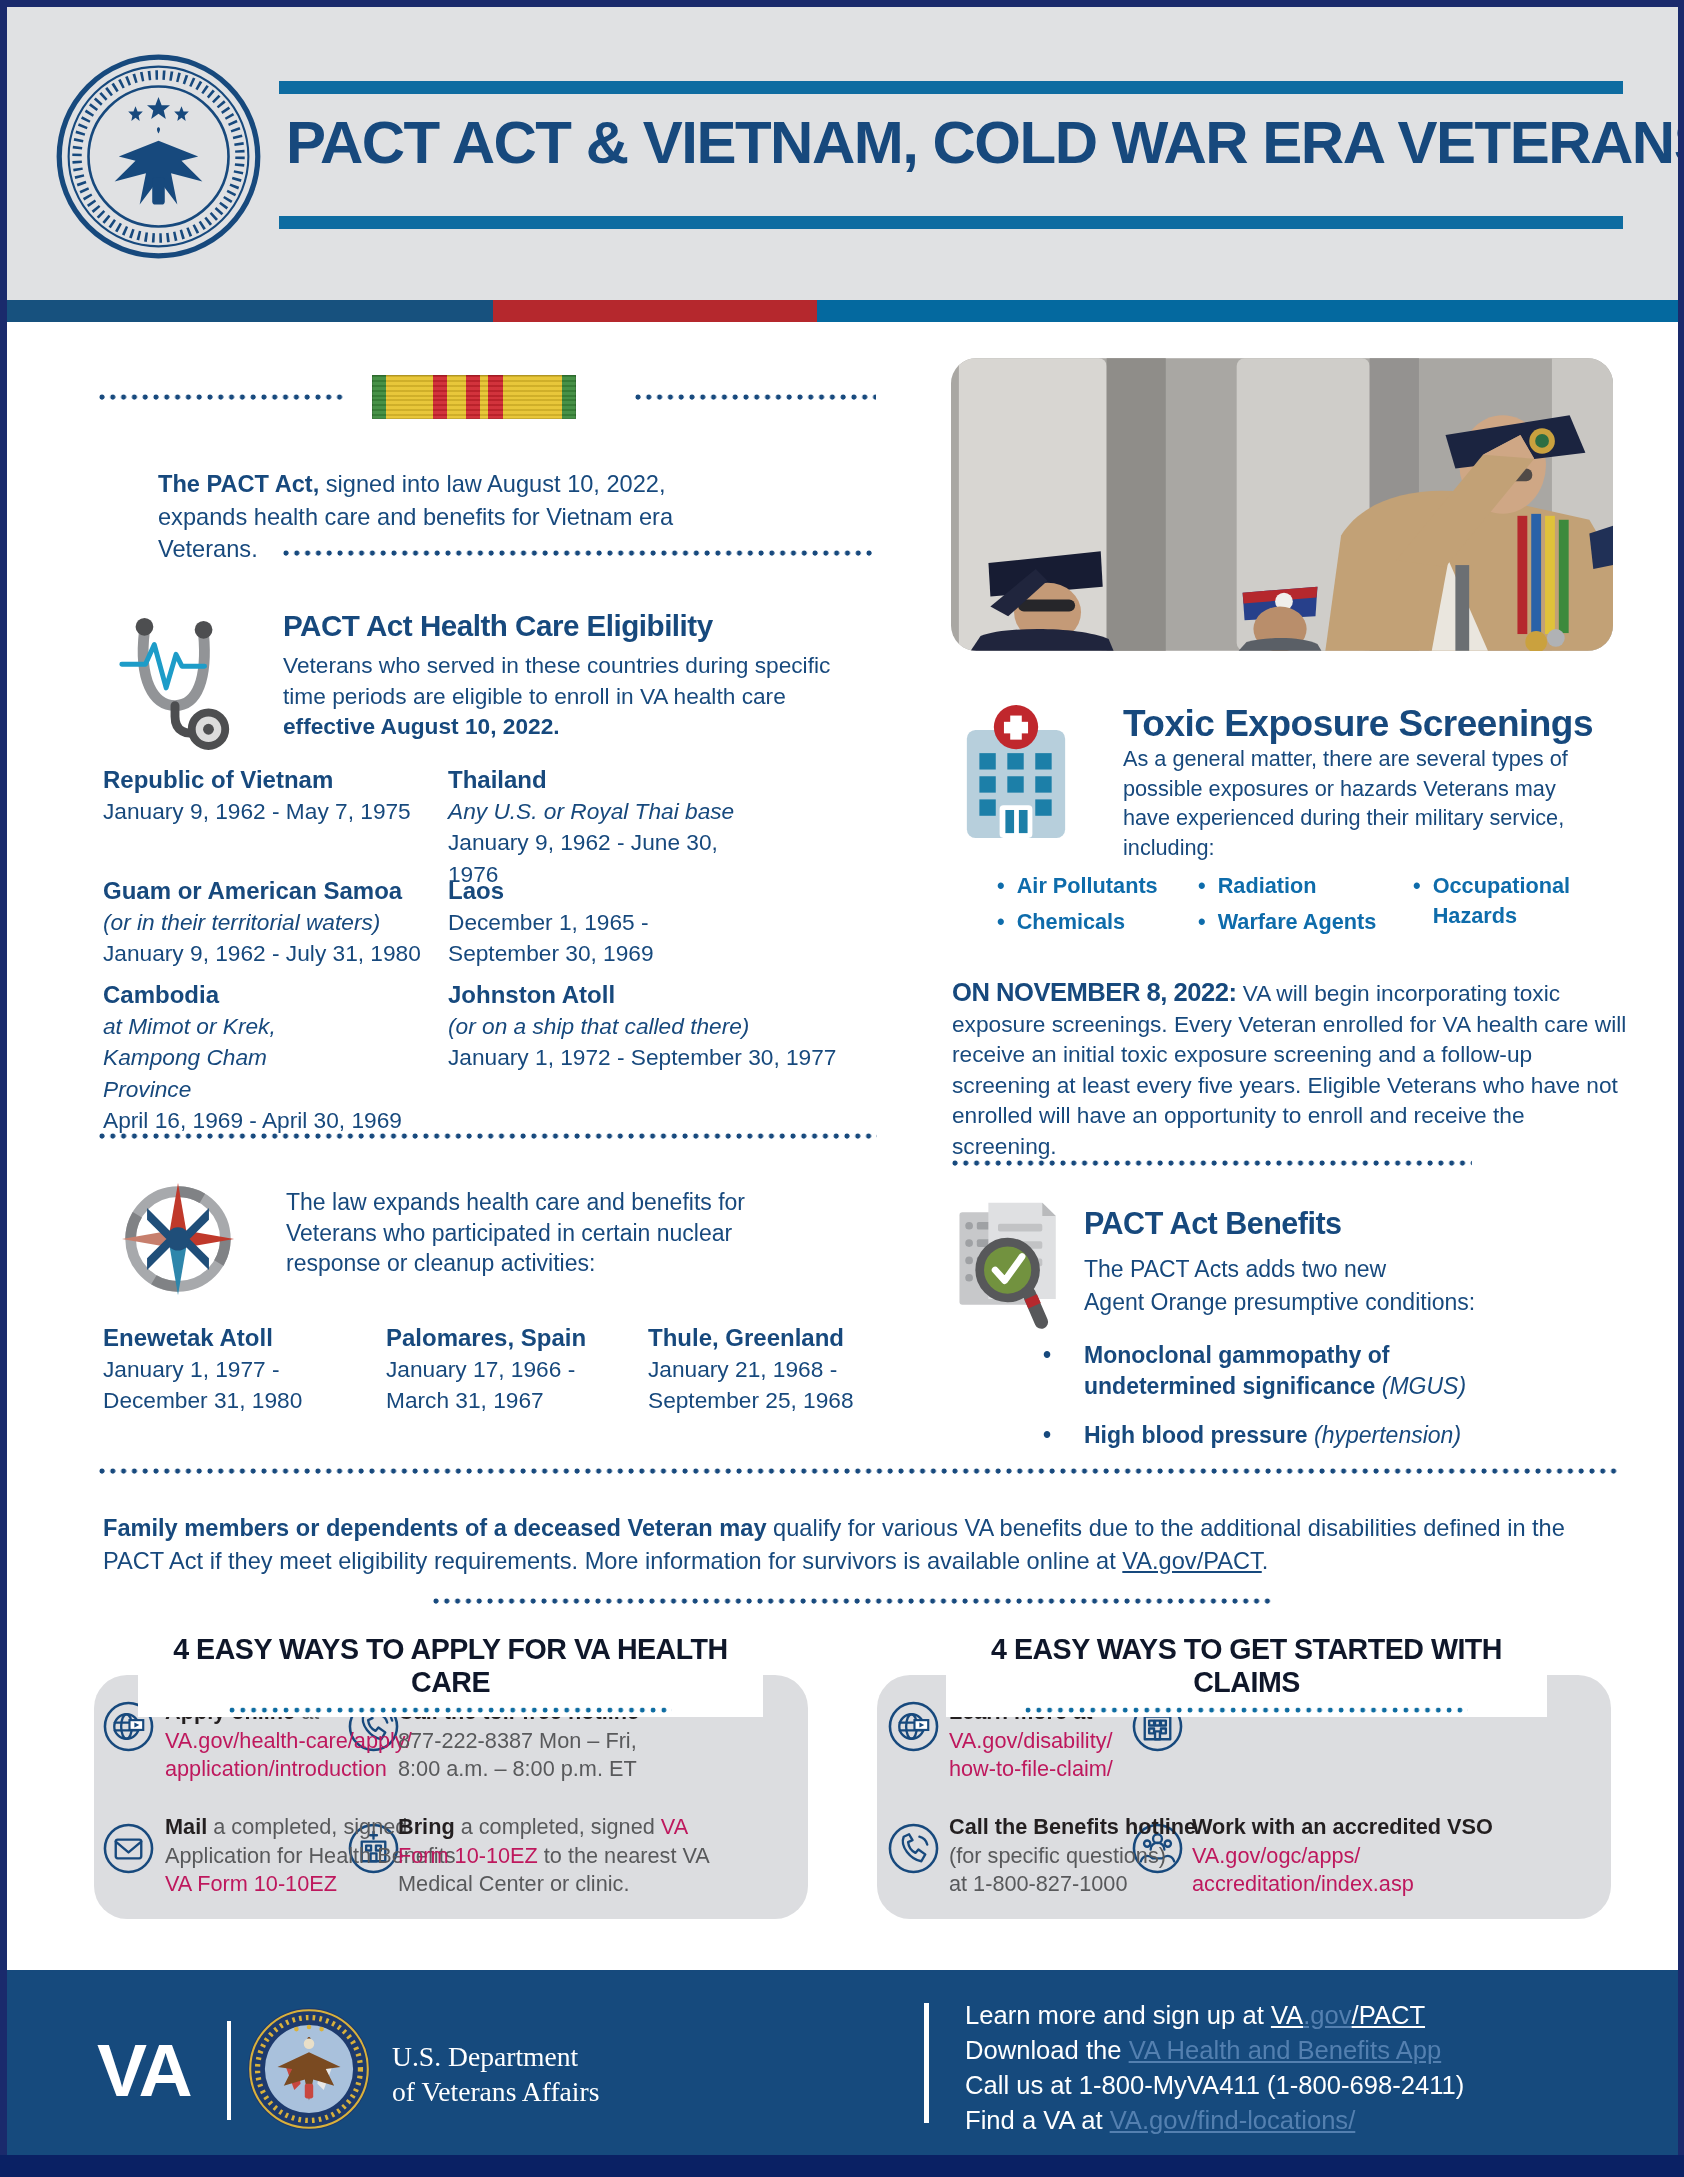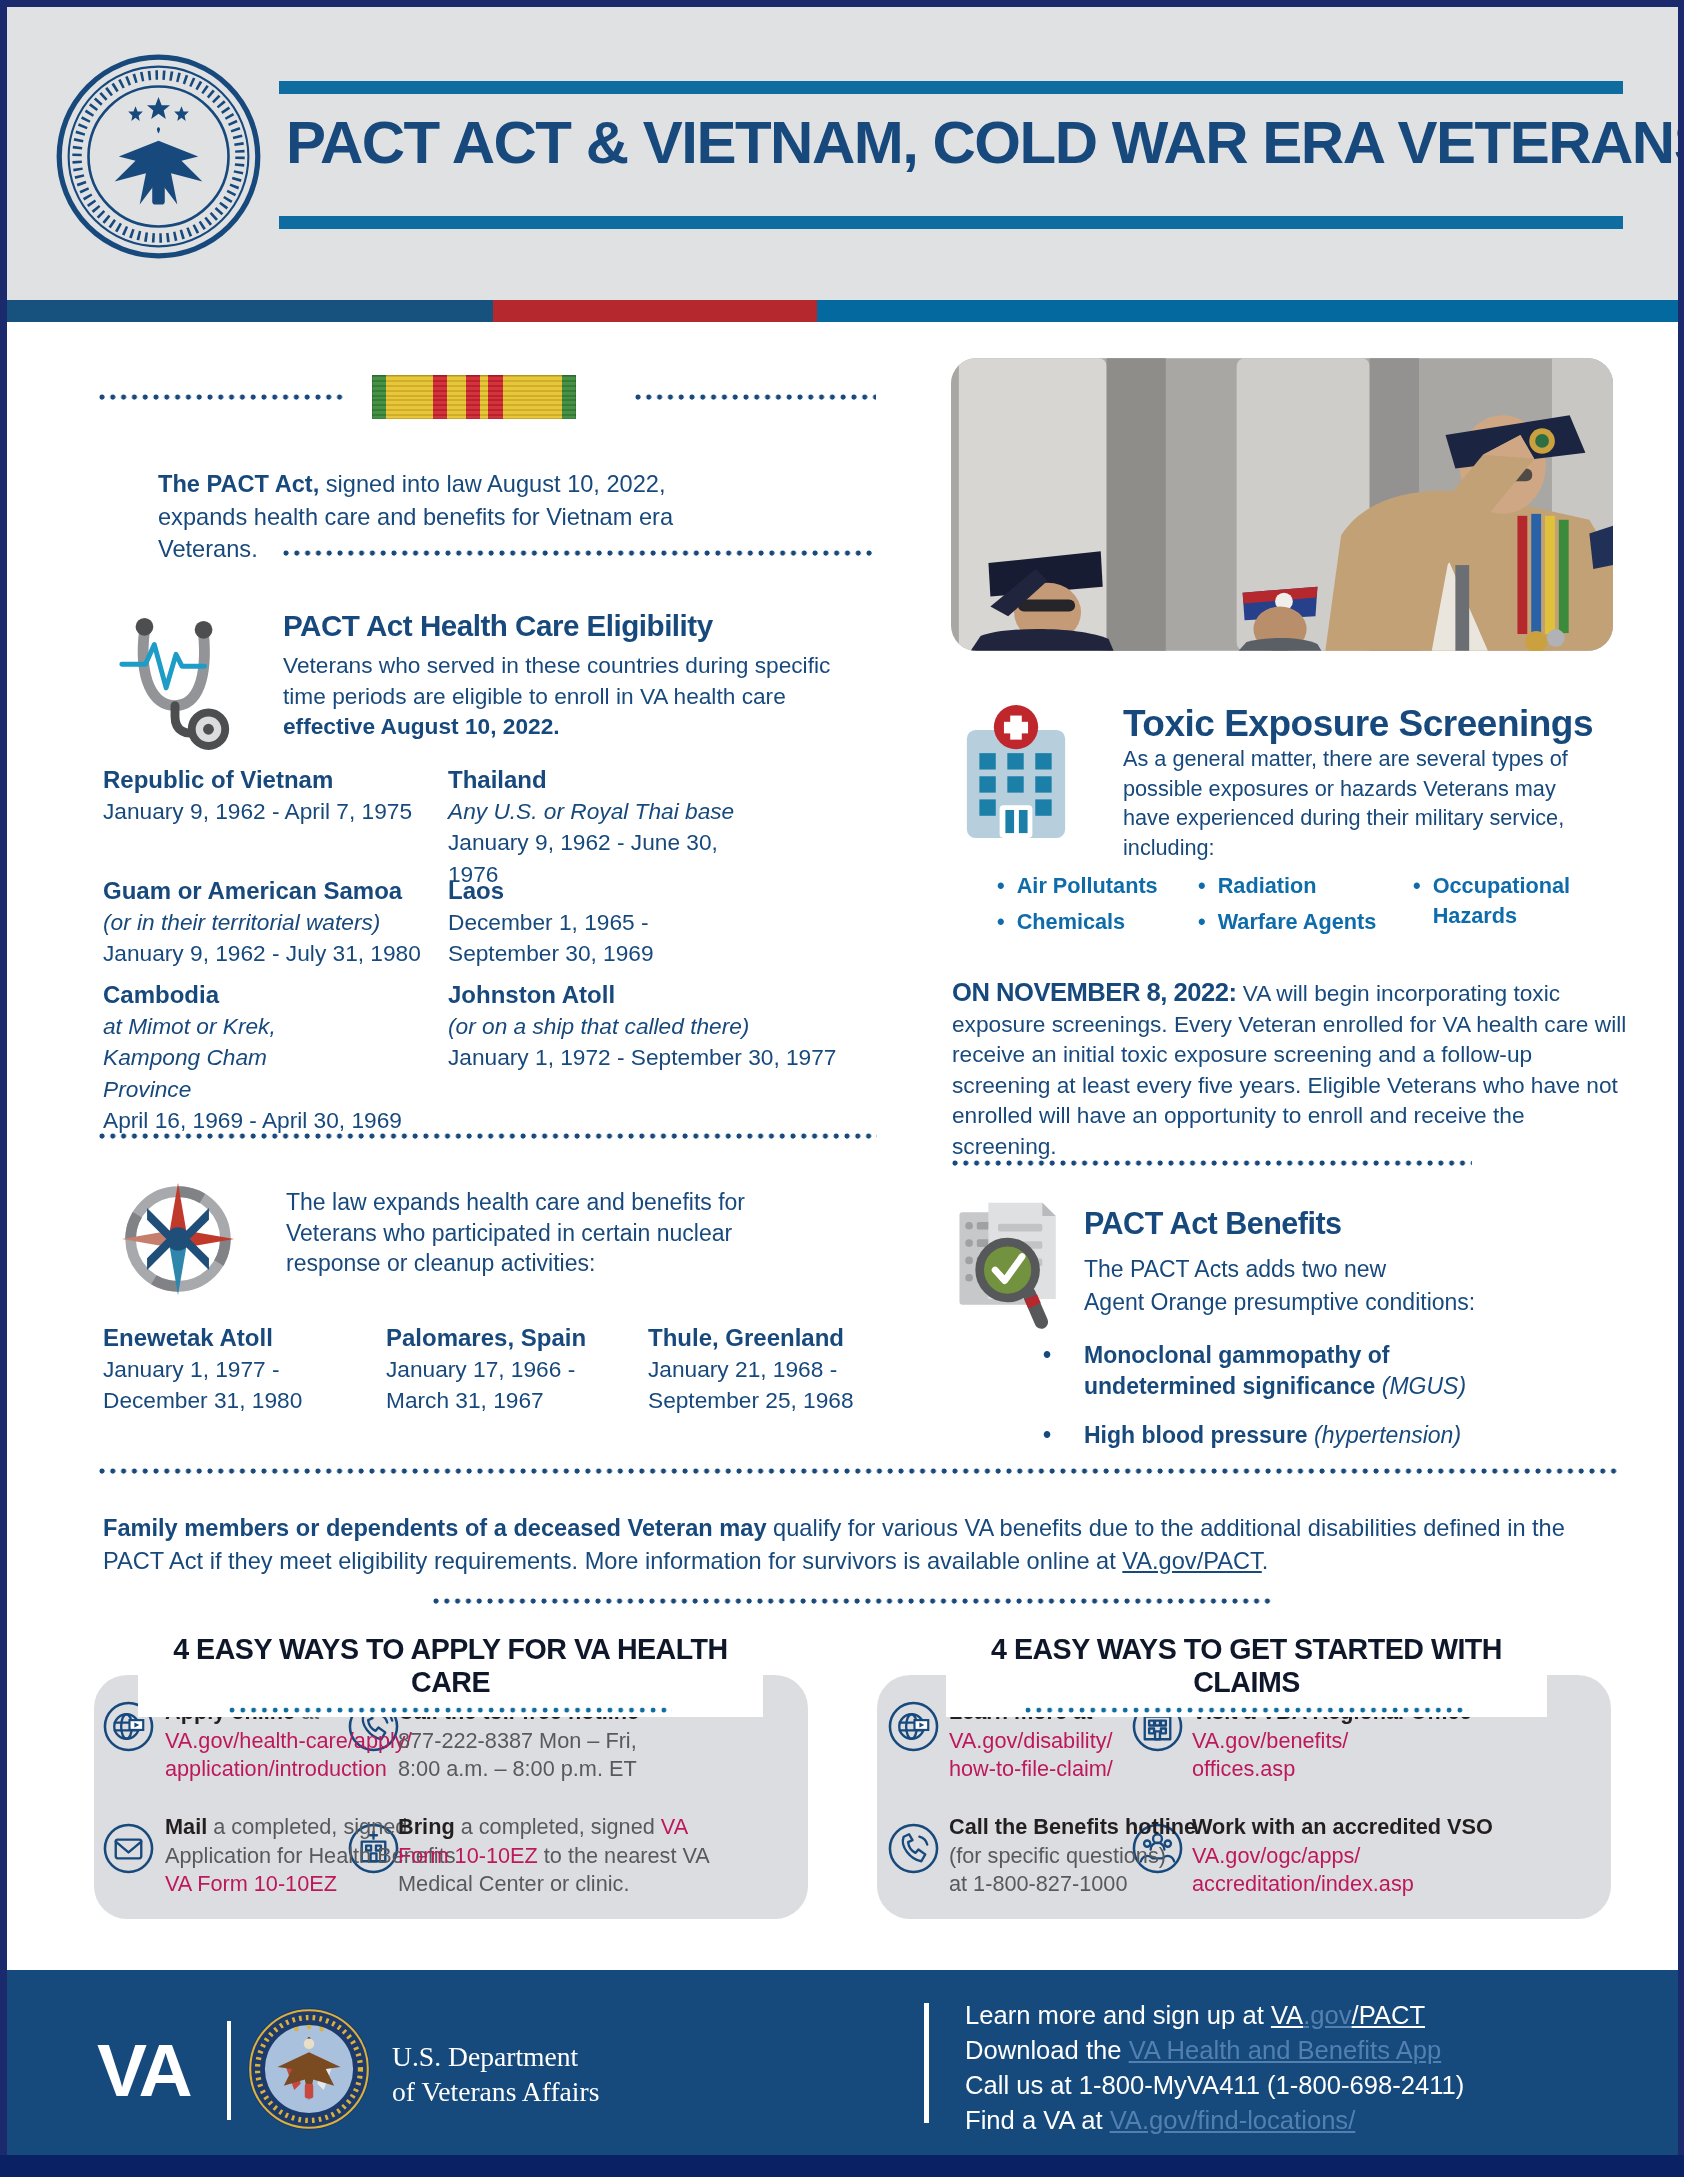--- a/index.html
+++ b/index.html
@@ -111,21 +111,21 @@
     <circle cx="100" cy="126" r="17" fill="#dcdcdc" stroke="#4d4e50" stroke-width="8"></circle>
     <circle cx="100" cy="126" r="5.5" fill="#4d4e50"></circle>
   </svg>
   <div class="h2" style="left:283px;top:609px;font-size:29.6px;">PACT Act Health Care Eligibility</div>
   <div class="body" style="left:283px;top:650px;width:591px;font-size:22.7px;line-height:30.5px;">
     <span>Veterans who served in these countries during specific time periods  are eligible to enroll in VA health care </span><span class="b">effective August 10, 2022.</span>
   </div>
 
   <div class="abs loc" style="left:103px;top:764px;width:340px;">
     <div class="nm">Republic of Vietnam</div>
-    <div class="da">January  9, 1962 - April 7, 1975</div>
+    <div class="da">January  9, 1962 - May 7, 1975</div>
   </div>
   <div class="abs loc" style="left:448px;top:764px;width:325px;">
     <div class="nm">Thailand</div>
     <div class="dt">Any U.S. or Royal Thai base</div>
     <div class="da">January 9, 1962 - June 30, 1976</div>
   </div>
   <div class="abs loc" style="left:103px;top:875px;width:340px;">
     <div class="nm">Guam or American Samoa</div>
     <div class="dt">(or in their territorial waters)</div>
     <div class="da nowrap">January 9, 1962 - July 31, 1980</div>
@@ -371,21 +371,20 @@
   <svg class="cicon" style="left:1131px;top:1822px;" viewBox="0 0 54 54">
     <circle class="ring" cx="27" cy="27" r="24"></circle>
     <circle class="st" cx="27" cy="17" r="4.5"></circle>
       <path class="st" d="M20,28 a7,7 0 0 1 14,0"></path>
     <circle class="st" cx="16.5" cy="22" r="3.2"></circle>
       <circle class="st" cx="37.5" cy="22" r="3.2"></circle>
     <path class="st" d="M10,40 c2,-6 8,-7 12,-3 M44,40 c-2,-6 -8,-7 -12,-3 M22,37 h10"></path>
   </svg>
   <div class="item" style="left:949px;top:1698px;width:296px;"><span class="seg-bold">Learn more at</span><br><span class="seg-link">VA.gov/disability/</span><br><span class="seg-link">how-to-file-claim/</span></div>
   <div class="item" style="left:949px;top:1813px;width:296px;"><span class="seg-bold">Call the Benefits hotline</span><br><span class="seg-gray">(for specific questions)</span><br><span class="seg-gray">at 1-800-827-1000</span></div>
-  <div class="item" style="left:1192px;top:1698px;width:335px;"><span class="seg-bold">Visit a VBA Regional Office</span><br><span class="seg-link">VA.gov/benefits/</span><br><span class="seg-link">offices.asp</span></div>
   <div class="item" style="left:1192px;top:1813px;width:345px;"><span class="seg-bold">Work with an accredited VSO</span><br><span class="seg-link">VA.gov/ogc/apps/</span><br><span class="seg-link">accreditation/index.asp</span></div>
 
   <div class="foot"></div>
   <div class="valogo">VA</div>
   <div class="fdiv" style="left:227px;top:2021px;width:3.9px;height:99px;"></div>
   <svg class="abs" style="left:246px;top:2006px;" width="126" height="126" viewBox="0 0 120 120">
     <circle cx="60" cy="60" r="58" fill="#1d3a6d"></circle>
     <circle cx="60" cy="60" r="56" fill="none" stroke="#d9b13b" stroke-width="2"></circle>
     <circle cx="60" cy="60" r="49" fill="none" stroke="#d9b13b" stroke-width="5" stroke-dasharray="2.5 4"></circle>
     <circle cx="60" cy="60" r="42" fill="#a9c1dc"></circle>

